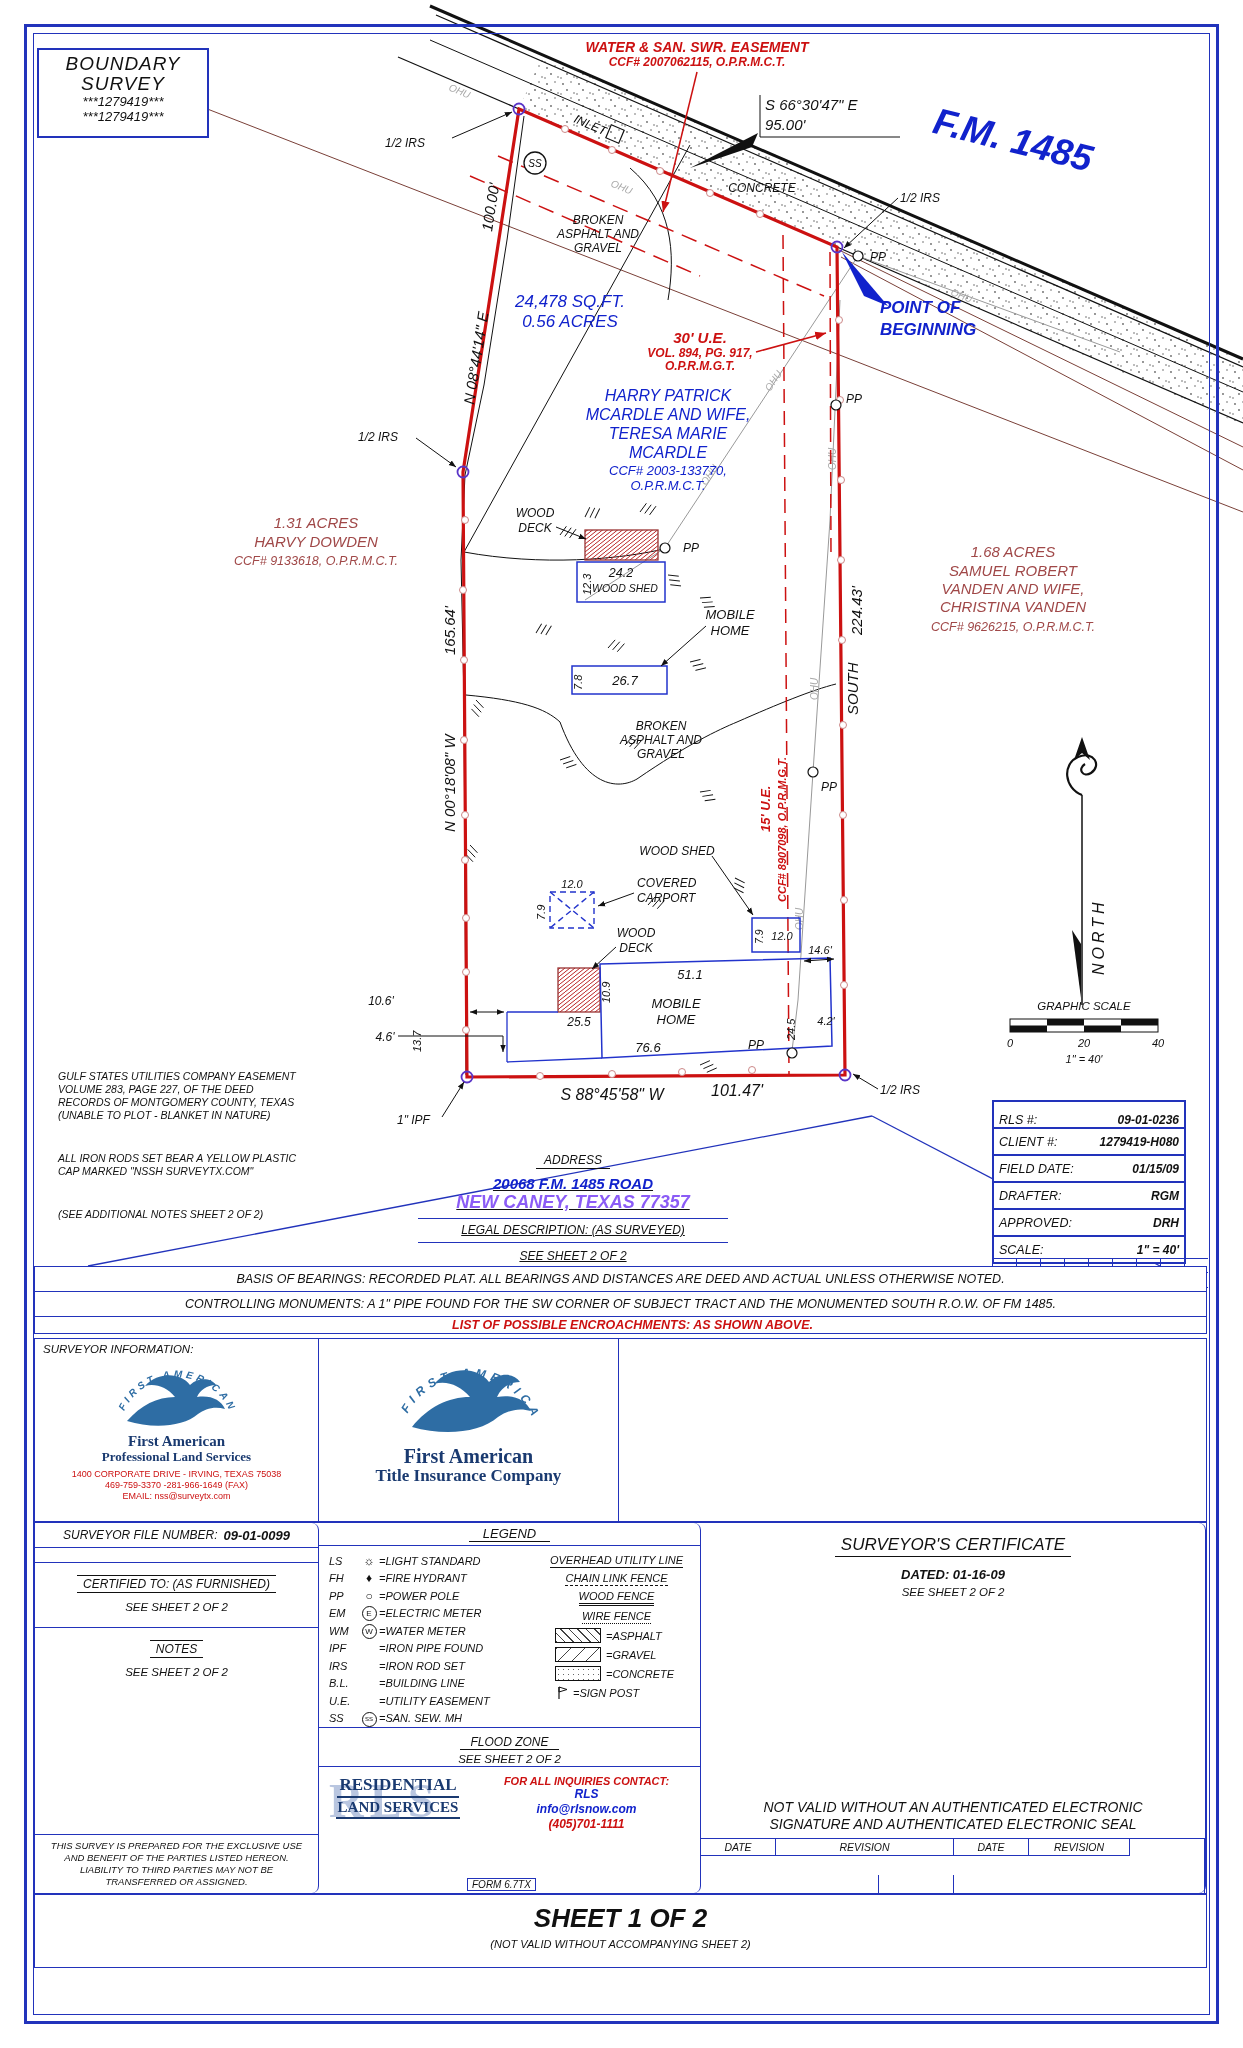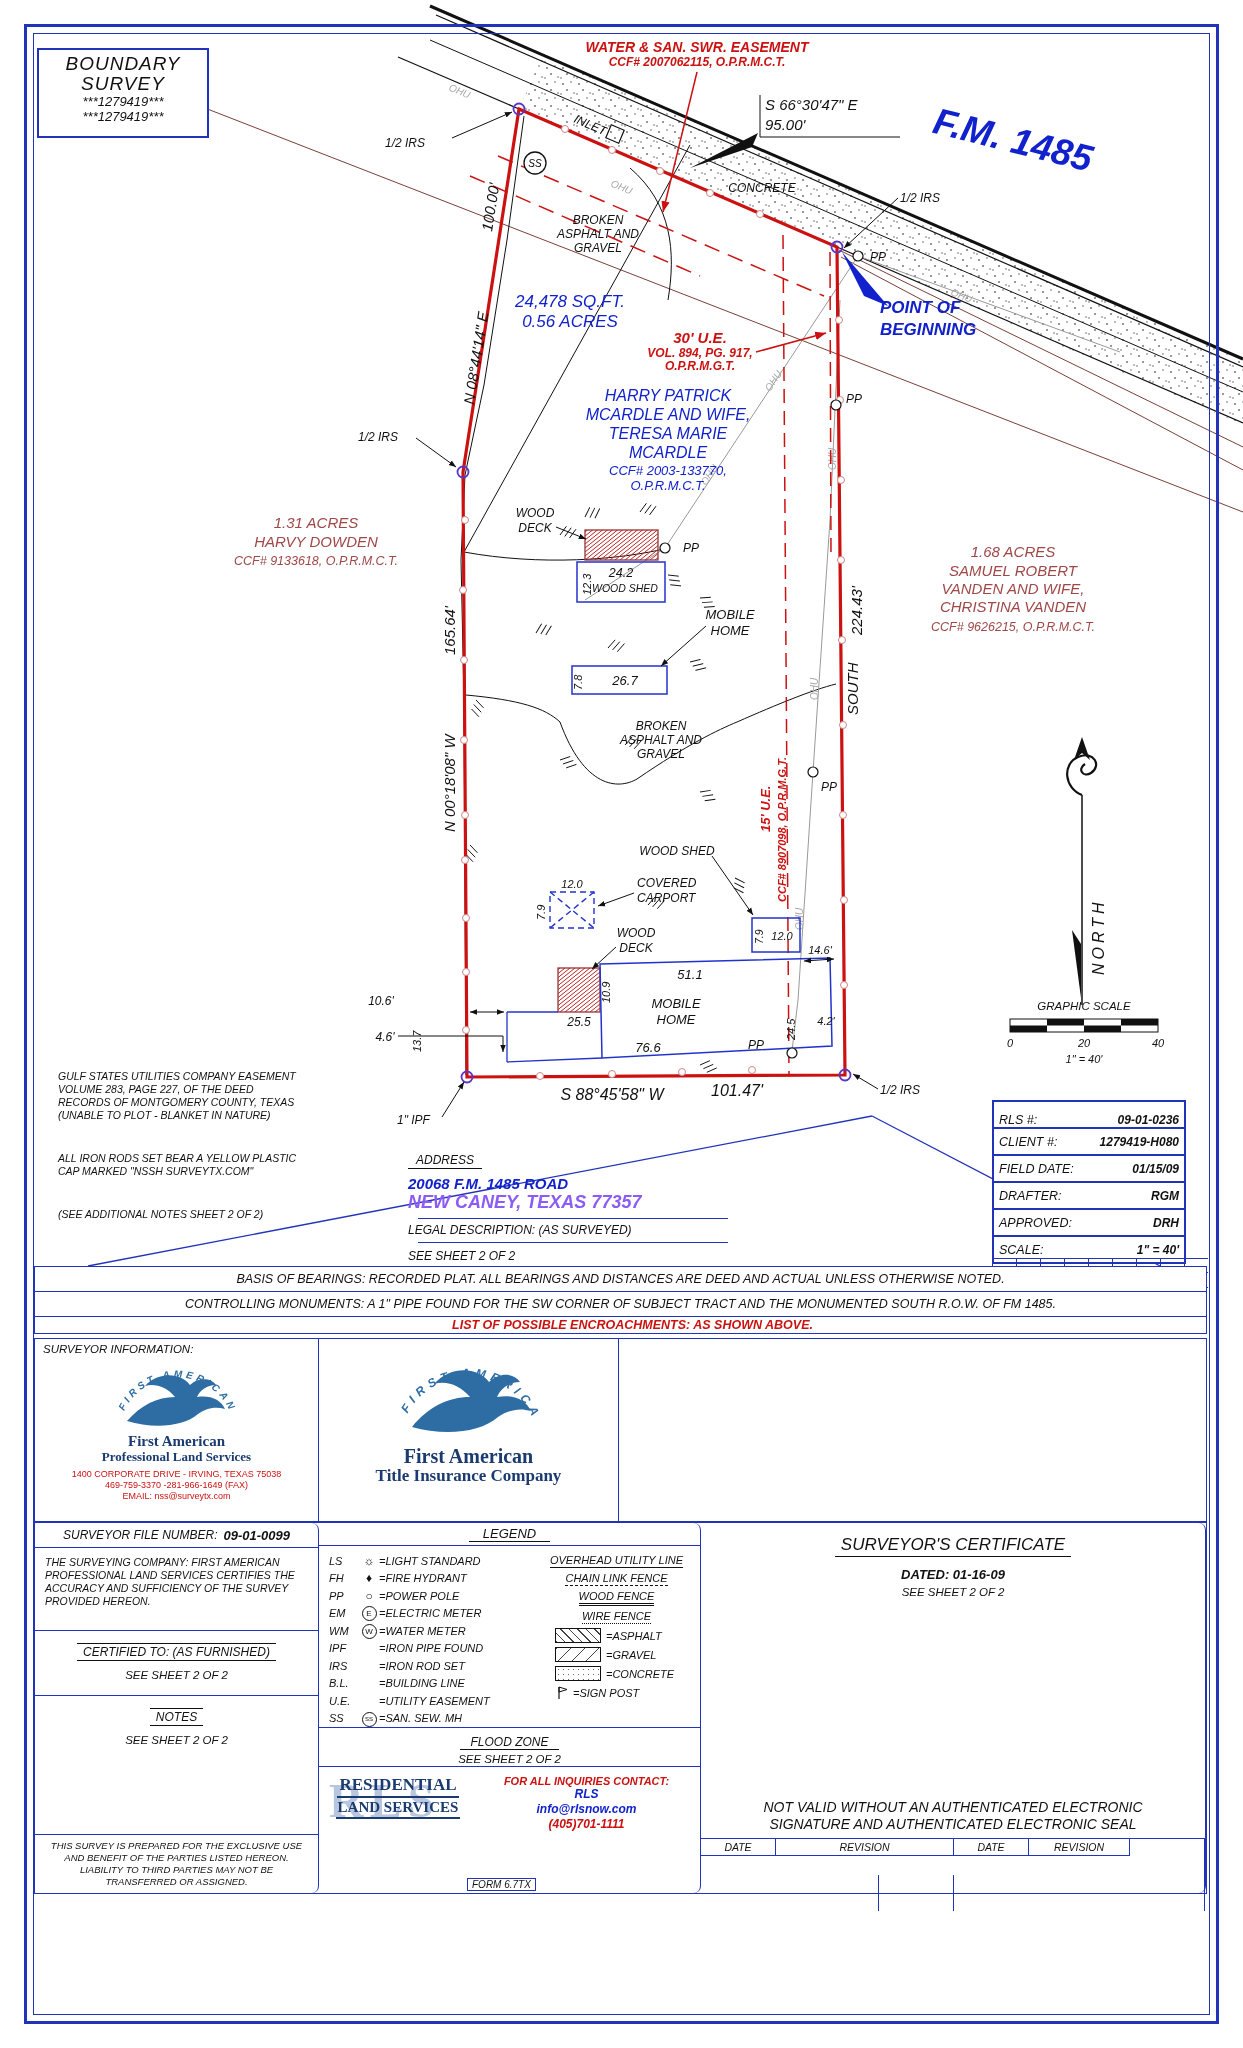--- a/index.html
+++ b/index.html
@@ -12,21 +12,21 @@
   
   .title-box{left:37px;top:48px;width:172px;height:90px;border:2px solid #2233bb;background:#fff;
              text-align:center;font-style:italic;padding-top:4px;box-sizing:border-box;}
   .title-box .big{font-size:19px;line-height:20px;letter-spacing:1px;}
   .title-box .small{font-size:13px;line-height:15px;}
   svg text{font-family:"Liberation Sans",sans-serif;font-style:italic;}
   
   .notes-left{left:48px;top:1062px;width:320px;font-size:11.5px;font-style:italic;line-height:15px;color:#111;}
   .notes-left .para{margin-bottom:14px;}
   
-  .addr{left:408px;top:1150px;width:330px;text-align:left;font-style:italic;}
+  .addr{left:408px;top:1150px;width:330px;text-align:center;font-style:italic;text-decoration:underline;}
   .addr .lbl{font-size:12px;display:inline-block;border-bottom:1px solid #111;padding:0 8px 1px;}
   .addr .road{font-size:15px;font-weight:bold;color:#1122cc;margin-top:6px;}
   .addr .city{font-size:18px;font-weight:bold;color:#8b5cf6;}
   .addr .rule{height:0;border-top:1.5px solid #2233bb;margin:5px 10px 4px;}
   .addr .legal{font-size:12px;}
   .addr .see{font-size:12px;margin-top:6px;}
   
   .info-table{left:992px;top:1100px;width:190px;border:2px solid #2233bb;background:#fff;}
   .info-table .row{display:flex;justify-content:space-between;align-items:center;height:25px;
                    border-top:2px solid #2233bb;font-style:italic;font-size:12.5px;padding:0 5px;}
@@ -543,26 +543,20 @@
     <div class="col c4"></div>
   </div>
 
   <div class="abs lower">
 
     <div class="col lc">
       <div class="strip">
         <span>SURVEYOR FILE NUMBER:</span>
         <b>09-01-0099</b>
       </div>
-      <div class="para">
-        <div>THE SURVEYING COMPANY: FIRST AMERICAN</div>
-        <div>PROFESSIONAL LAND SERVICES CERTIFIES THE</div>
-        <div>ACCURACY AND SUFFICIENCY OF THE SURVEY</div>
-        <div>PROVIDED HEREON.</div>
-      </div>
       <div class="divline"></div>
       <div class="chead"><span>CERTIFIED TO: (AS FURNISHED)</span></div>
       <div class="csub">SEE SHEET 2 OF 2</div>
       <div class="divline"></div>
       <div class="chead"><span>NOTES</span></div>
       <div class="csub">SEE SHEET 2 OF 2</div>
       <div class="disc">
         <div>THIS SURVEY IS PREPARED FOR THE EXCLUSIVE USE</div>
         <div>AND BENEFIT OF THE PARTIES LISTED HEREON.</div>
         <div>LIABILITY TO THIRD PARTIES MAY NOT BE</div>
@@ -689,14 +683,18 @@
         <div class="cell cd">DATE</div>
         <div class="cell cr2">REVISION</div>
         <div class="cell cd empty"></div>
           <div class="cell cr empty"></div>
           <div class="cell cd empty"></div>
           <div class="cell cr2 empty"></div>
       </div>
     </div>
   </div>
 
+  <div class="abs footer">
+    <div class="sheet">SHEET 1 OF 2</div>
+    <div class="note">(NOT VALID WITHOUT ACCOMPANYING SHEET 2)</div>
+  </div>
 
 </div>
 
 </body></html>

